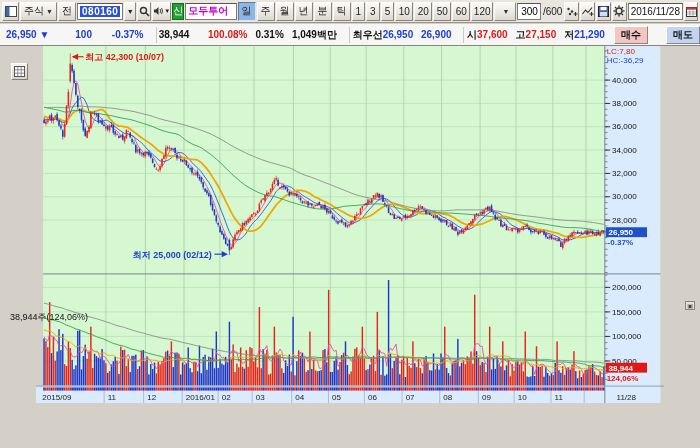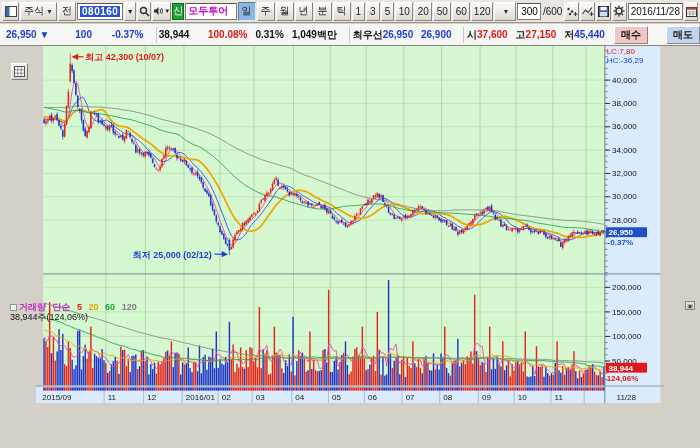--- a/index.html
+++ b/index.html
@@ -158,21 +158,21 @@
     <span class="sep"></span>
     <span class="qlbl" style="width:34px">최우선</span>
     <span class="q blue" style="width:42px">26,950</span>
     <span class="q blue" style="width:44px">26,900</span>
     <span class="sep"></span>
     <span class="qlbl" style="width:12px">시</span>
     <span class="q red" style="width:38px">37,600</span>
     <span class="qlbl" style="width:12px;margin-left:3px">고</span>
     <span class="q red" style="width:38px">27,150</span>
     <span class="qlbl" style="width:12px;margin-left:3px">저</span>
-    <span class="q blue" style="width:38px">45,440</span>
+    <span class="q blue" style="width:38px">21,290</span>
     <button class="obtn buy" style="margin-left:5px">매수</button>
     <button class="obtn sell">매도</button>
   </div>
 
   <div class="chartwrap">
     <svg id="csvg" width="700" height="402" viewBox="0 46 700 448">
       <defs>
         <clipPath id="clipP">
             <rect x="8" y="46" width="626" height="254"></rect>
           </clipPath>
@@ -1579,24 +1579,16 @@
           <rect x="0.5" y="0.5" width="10" height="10" fill="#fff" stroke="#555"></rect>
           <g stroke="#777" stroke-width="0.8">
             <line x1="3.8" y1="1" x2="3.8" y2="10"></line>
             <line x1="7.2" y1="1" x2="7.2" y2="10"></line>
             <line x1="1" y1="3.8" x2="10" y2="3.8"></line>
             <line x1="1" y1="7.2" x2="10" y2="7.2"></line>
           </g>
         </svg>
     </button>
     
-    <div class="overlay vlegend leg">
-      <span class="chk"></span><span style="color:#c030c0;font-weight:bold">거래량</span>
-      <span style="color:#c030c0;font-weight:bold;margin-left:4px">단순</span>
-      <i style="color: rgb(240, 24, 24);">5</i>
-      <i style="color: rgb(224, 160, 0);">20</i>
-      <i style="color: rgb(24, 160, 64);">60</i>
-      <i style="color: rgb(128, 128, 128);">120</i>
-    </div>
     <div class="overlay vtext">38,944주(124,06%)</div>
     <button class="minbtn">▣</button>
   </div>
 </div>
 
 </body></html>

